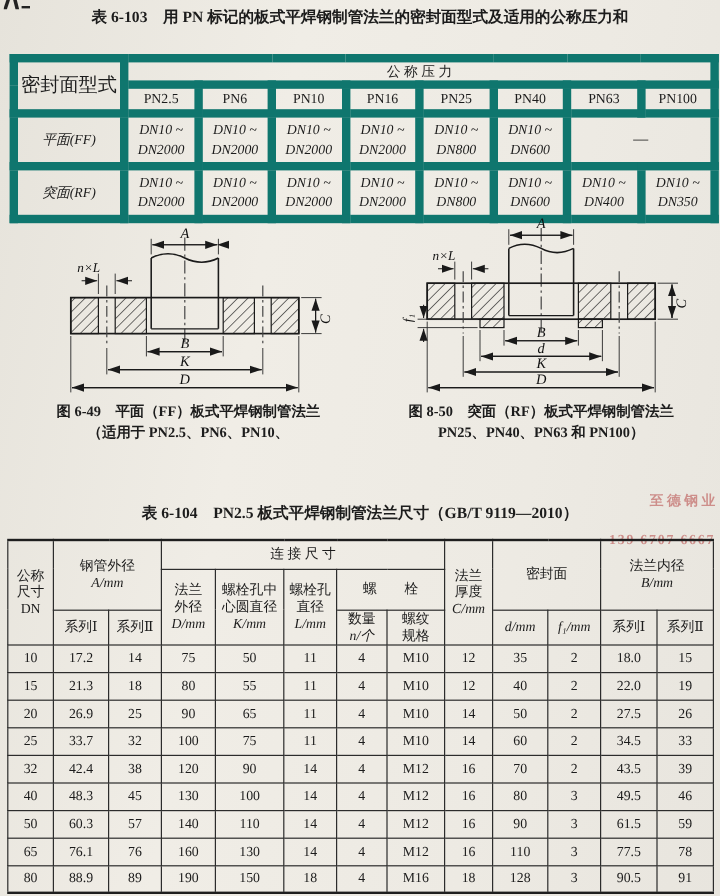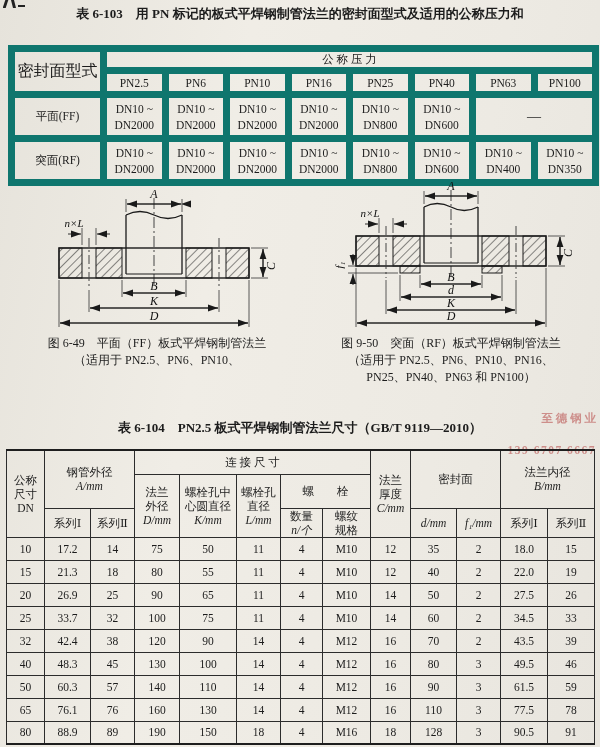--- a/index.html
+++ b/index.html
@@ -18,29 +18,29 @@
   .t1-title{position:absolute;top:5px;left:0;width:100%;text-align:center;
     font-weight:bold;font-size:13px;line-height:17px;}
 
   table{border-collapse:collapse;table-layout:fixed;}
   
   .t1{position:absolute;left:8px;top:45px;width:584px;border-top:2.5px solid #1e1e1e;border-bottom:2.5px solid #1e1e1e;}
   .t1 th,.t1 td{border:7px solid #0f766e;text-align:center;vertical-align:middle;
     font-size:11.5px;font-weight:normal;padding:0;}
   .t1 .rh1{height:21px;}
   .t1 .rh2{height:24px;}
-  .t1 .rdata{height:44px;}
+  .t1 .rdata{height:44px;font-style:italic;}
   .t1 .seal-head{font-size:16px;}
   .t1 .two-line div{line-height:16px;}
   .t1 .dash-cell{font-size:14px;}
 
   
   .fig{position:absolute;}
   .fig svg text{font-family:"Liberation Serif","DejaVu Serif",serif;font-style:italic;font-size:12px;fill:#111;}
-  .caption{position:absolute;text-align:center;font-weight:normal;font-size:12px;line-height:17px;}
+  .caption{position:absolute;text-align:center;font-weight:bold;font-size:12px;line-height:17px;}
 
   .t2-title{position:absolute;top:419px;left:0;width:100%;text-align:center;font-weight:bold;font-size:13px;}
   .watermark{position:absolute;top:410px;right:4px;text-align:right;line-height:16px;
     font-size:11.5px;font-weight:bold;opacity:.75;}
   .watermark .wm2{letter-spacing:1.5px;margin-top:16px;}
 
   
   .t2{position:absolute;left:6px;top:449px;width:588px;border-top:2.5px solid #1e1e1e;border-bottom:2px solid #1e1e1e;}
   .t2 th,.t2 td{border:1px solid #2c2c2c;text-align:center;vertical-align:middle;
     font-size:11.5px;font-weight:normal;padding:0;line-height:14px;}
@@ -293,22 +293,21 @@
   <line x1="237" y1="143" x2="49" y2="143" stroke="#1a1a1a" stroke-width=".9" marker-end="url(#be)"></line>
   <text x="143" y="140" text-anchor="middle">D</text>
 </svg>
 </div>
 
 <div class="caption" style="left:18px;top:335px;width:278px;">
   <div>图 6-49　平面（FF）板式平焊钢制管法兰</div>
   <div>（适用于 PN2.5、PN6、PN10、</div>
 </div>
 <div class="caption" style="left:308px;top:335px;width:286px;">
-  <div>图 9-50　突面（RF）板式平焊钢制管法兰</div>
-  <div>（适用于 PN2.5、PN6、PN10、PN16、</div>
+  <div>图 8-50　突面（RF）板式平焊钢制管法兰</div>
   <div>PN25、PN40、PN63 和 PN100）</div>
 </div>
 
 <div class="t2-title">表 6-104　PN2.5 板式平焊钢制管法兰尺寸（GB/T 9119—2010）</div>
 <div class="watermark" style="color: rgb(196, 113, 110);">
   <div class="wm1">至 德 钢 业</div>
   <div class="wm2">139 6707 6667</div>
 </div>
 
 <table class="t2">

